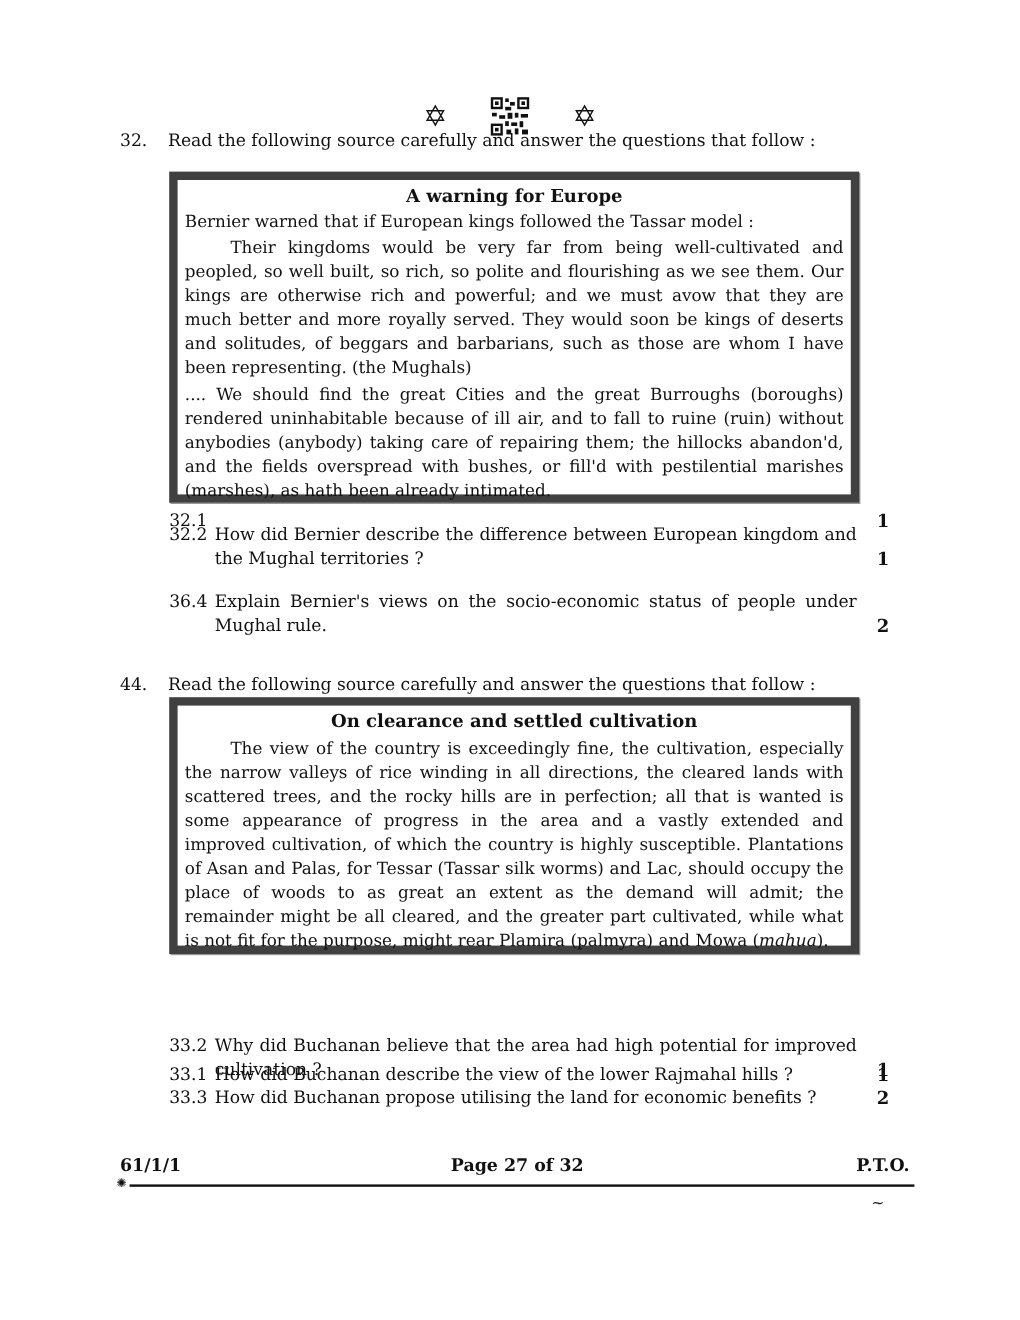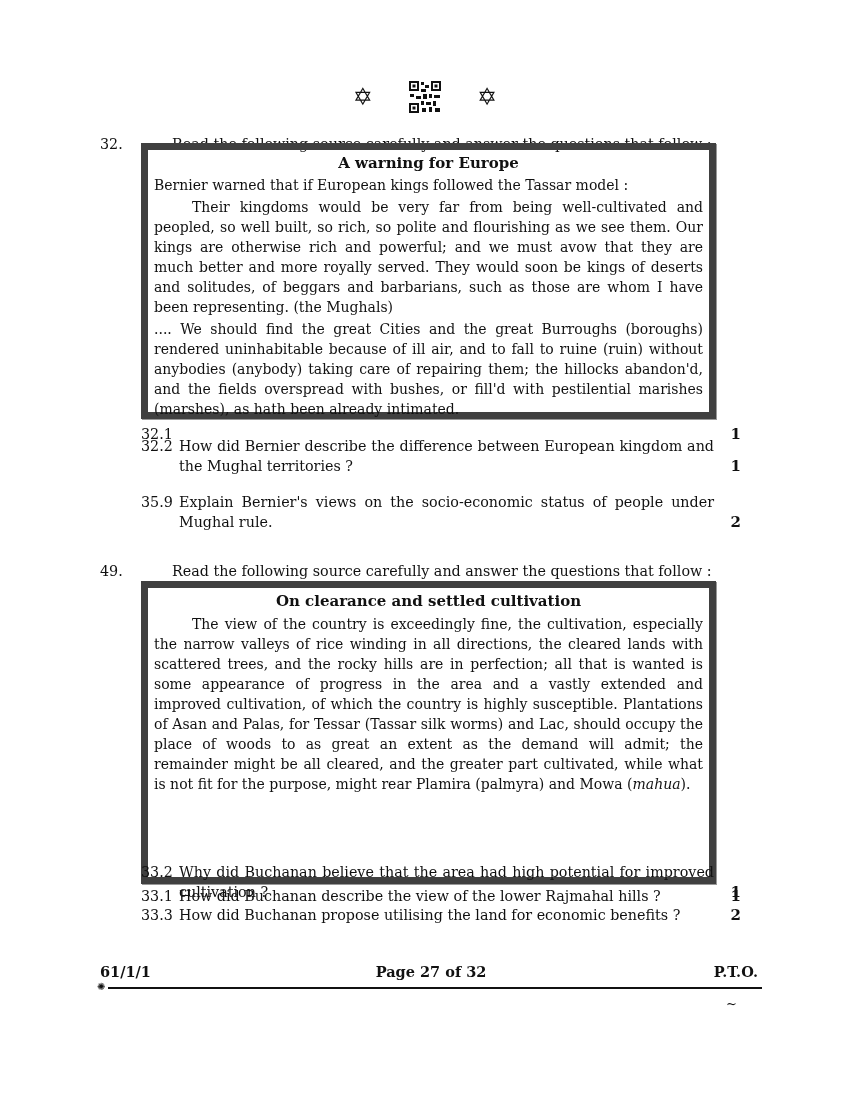--- a/index.html
+++ b/index.html
@@ -7,21 +7,21 @@
          font-family: "DejaVu Serif", "Liberation Serif", serif; color: #111; }
   .page { position: absolute; left: 0; top: 0; width: 850px; height: 1100px; }
 
   .header-marks { position: absolute; top: 80px; left: 0; width: 850px; text-align: center; }
   .star { display: inline-block; font-size: 24px; line-height: 30px; vertical-align: middle; color: #111; }
   .qr { display: inline-block; width: 34px; height: 34px; vertical-align: middle; margin: 0 30px; }
 
   .q { position: absolute; left: 100px; width: 640px; }
   .q-head { position: relative; font-size: 14.3px; line-height: 20px; height: 20px; }
   .q-num { position: absolute; left: 0; top: 0; }
-  .q-instr { position: absolute; left: 40px; top: 0; white-space: nowrap; margin-left: 32px; }
+  .q-instr { position: absolute; left: 40px; top: 0; white-space: nowrap; }
 
   .source-box { position: absolute; left: 141px; width: 575px; border: 7px solid #404040;
                 box-shadow: 1px 1px 0 #999; padding: 2px 6px 3px 6px; box-sizing: border-box; }
   .source-title { text-align: center; font-weight: bold; font-size: 15px; line-height: 22px; }
   .source-intro { font-size: 14px; line-height: 20px; margin-top: 1px; white-space: nowrap; }
   .source-para { font-size: 14px; line-height: 20px; text-align: justify; margin-top: 2px; }
   .indent { text-indent: 38px; }
 
   .subq { position: absolute; left: 141px; width: 600px; font-size: 14.3px; line-height: 20px; }
   .subq-num { position: absolute; left: 0; top: 0; }
@@ -65,21 +65,21 @@
         <rect x="13" y="21" width="3" height="4" fill="#111"></rect>
       <rect x="18" y="22" width="5" height="3" fill="#111"></rect>
         <rect x="25" y="21" width="3" height="5" fill="#111"></rect>
         <rect x="14" y="28" width="4" height="4" fill="#111"></rect>
       <rect x="21" y="27" width="3" height="5" fill="#111"></rect>
         <rect x="27" y="28" width="5" height="4" fill="#111"></rect>
     </svg>
     <span class="star">✡</span>
   </div>
 
-  <div class="q" style="top:134px;text-align:right;">
+  <div class="q" style="top:108px;text-align:right;">
     <div class="q-head">
       <span class="q-num">32.</span>
       <span class="q-instr">Read the following source carefully and answer the questions that follow :</span>
     </div>
   </div>
 
   <div class="source-box" style="top:143px; height:276px;">
     <div class="source-title">A warning for Europe</div>
     <div class="source-intro">Bernier warned that if European kings followed the Tassar model :</div>
     <div class="source-para indent">Their kingdoms would be very far from being well-cultivated and peopled, so well built, so rich, so polite and flourishing as we see them. Our kings are otherwise rich and powerful; and we must avow that they are much better and more royally served. They would soon be kings of deserts and solitudes, of beggars and barbarians, such as those are whom I have been representing. (the Mughals)</div>
@@ -89,33 +89,33 @@
   <div class="subq" style="top:424px; height:20px;">
     <span class="subq-num">32.1</span>
     <span class="marks" style="top:0;">1</span>
   </div>
   <div class="subq" style="top:436px; height:40px;">
     <span class="subq-num">32.2</span>
     <span class="subq-text">How did Bernier describe the difference between European kingdom and the Mughal territories ?</span>
     <span class="marks" style="top:20px;">1</span>
   </div>
   <div class="subq" style="top:492px; height:40px;">
-    <span class="subq-num">35.9</span>
+    <span class="subq-num">36.4</span>
     <span class="subq-text">Explain Bernier's views on the socio-economic status of people under Mughal rule.</span>
     <span class="marks" style="top:20px;">2</span>
   </div>
 
   <div class="q" style="top:561px;">
     <div class="q-head">
-      <span class="q-num">49.</span>
+      <span class="q-num">44.</span>
       <span class="q-instr">Read the following source carefully and answer the questions that follow :</span>
     </div>
   </div>
 
-  <div class="source-box" style="top:581px; height:303px;">
+  <div class="source-box" style="top:581px; height:214px;">
     <div class="source-title">On clearance and settled cultivation</div>
     <div class="source-para indent"><span>The view of the country is exceedingly fine, the cultivation, especially the narrow valleys of rice winding in all directions, the cleared lands with scattered trees, and the rocky hills are in perfection; all that is wanted is some appearance of progress in the area and a vastly extended and improved cultivation, of which the country is highly susceptible. Plantations of Asan and Palas, for Tessar (Tassar silk worms) and Lac, should occupy the place of woods to as great an extent as the demand will admit; the remainder might be all cleared, and the greater part cultivated, while what is not fit for the purpose, might rear Plamira (palmyra) and Mowa (</span><i>mahua</i><span>).</span></div>
   </div>
 
   <div class="subq" style="top:838px; height:20px;margin-top:48px;">
     <span class="subq-num">33.1</span>
     <span class="subq-text">How did Buchanan describe the view of the lower Rajmahal hills ?</span>
     <span class="marks" style="top:0;">1</span>
   </div>
   <div class="subq" style="top:862px; height:40px;">

